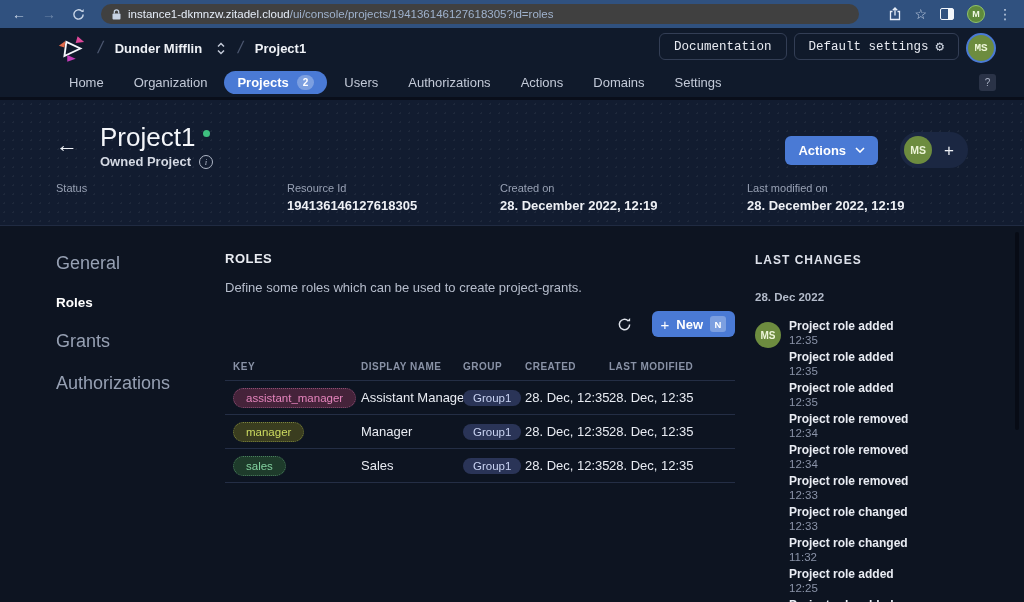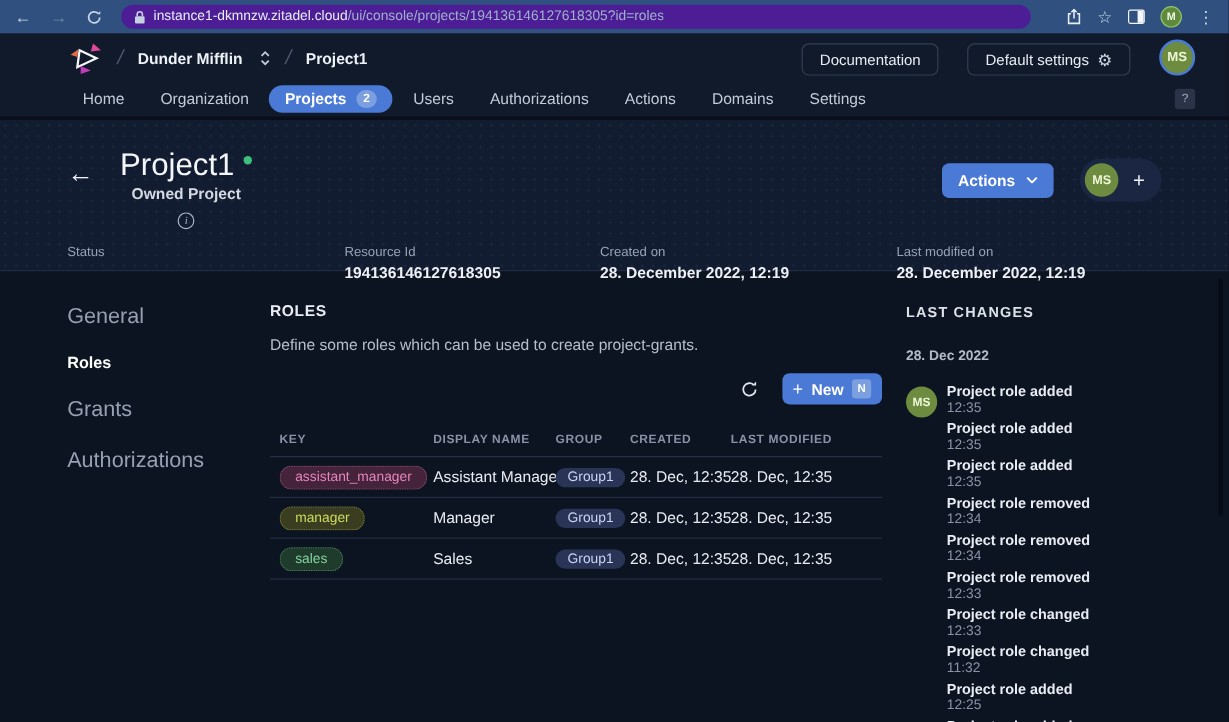--- a/index.html
+++ b/index.html
@@ -9,38 +9,38 @@
     background:#0d1421; color:#e8eaf2; position:relative;
   }
   svg { display:block; }
 
   
   .browser { height:28px; background:#30517f; display:flex; align-items:center; padding:0 12px; gap:8px; }
   .b-nav { display:flex; gap:16px; align-items:center; margin-right:8px; }
   .b-ic { color:#c7d4e6; font-size:14px; line-height:1; cursor:default; }
   .b-ic.fwd { color:#6d86a8; }
   .addr {
-    flex:1; max-width:758px; height:20px; background:#4c1d95; border-radius:10px;
+    flex:1; max-width:758px; height:20px; background:#404040; border-radius:10px;
     display:flex; align-items:center; padding:0 11px; gap:7px;
   }
   .addr-text { font-size:11.5px; color:#e6edf8; white-space:nowrap; overflow:hidden; }
   .addr-text .dim { color:#9fb2cd; }
   .b-right { display:flex; align-items:center; gap:13px; margin-left:auto; }
   .panel-ic { width:14px; height:12px; border:1.5px solid #f2f6fb; border-radius:2px; position:relative; }
   .panel-ic::after { content:""; position:absolute; right:0; top:0; bottom:0; width:5px; background:#f2f6fb; }
   .b-avatar { width:18px; height:18px; border-radius:50%; background:#5f8a3c; border:1.5px solid #8fc36a;
     display:flex; align-items:center; justify-content:center; font-size:9px; font-weight:bold; color:#eef6e2; }
 
   
   .app-header { background:#101a2b; border-bottom:3px solid #090e1a; }
   .hdr-row1 { height:40px; display:flex; align-items:center; padding:0 28px 0 56px; gap:12px; }
   .crumb-sep { color:#4c5770; font-size:17px; font-weight:300; transform:skewX(-12deg); }
   .org-name, .proj-crumb { font-size:13px; font-weight:700; color:#eef1f6; }
   .org-switch { margin-left:2px; cursor:pointer; }
-  .hdr-right { margin-left:auto; display:flex; align-items:flex-end; gap:24px; }
+  .hdr-right { margin-left:auto; display:flex; align-items:flex-start; gap:7px;font-family:Liberation Mono, monospace; }
   .ghost-btn {
     height:27px; padding:0 14px; border:1px solid #333e55; border-radius:6px; background:transparent;
     color:#e8ebf2; font-size:12.5px; font-family:inherit; display:flex; align-items:center; gap:7px; cursor:pointer;
   }
   .gear { font-size:14px; color:#cfd6e2; }
   .hdr-avatar { width:30px; height:30px; border-radius:50%; background:#6d8c3f; border:2px solid #4a7ad5;
     display:flex; align-items:center; justify-content:center; font-size:11px; font-weight:bold; color:#edf5d8; cursor:pointer; }
 
   .hdr-row2 { height:29px; display:flex; align-items:center; padding:0 28px 0 56px; gap:4px; }
   .tab { padding:4px 13px; font-size:13px; color:#c3cad8; border-radius:14px; cursor:pointer;
@@ -56,21 +56,21 @@
     height:126px; background:#121c30; padding:22px 24px 0 56px; position:relative;
     background-image:radial-gradient(rgba(255,255,255,0.05) 1px, transparent 1px);
     background-size:9px 9px; border-bottom:1px solid #202b42;
   }
   .hero-row1 { display:flex; align-items:flex-start; }
   .back-arrow { font-size:22px; color:#eef1f6; margin-top:12px; cursor:pointer; line-height:1; }
   .title-block { margin-left:22px; }
   .title-line { display:flex; align-items:flex-start; gap:8px; }
   .hero-title { font-size:26px; font-weight:500; color:#f4f6fa; line-height:30px; }
   .presence-dot { width:7px; height:7px; border-radius:50%; background:#3fbf7f; margin-top:8px; }
-  .subtitle-line { display:flex; align-items:center; gap:8px; margin-top:2px;flex-direction:column; }
+  .subtitle-line { display:flex; align-items:flex-end; gap:8px; margin-top:2px; }
   .hero-subtitle { font-size:13px; font-weight:600; color:#d4d9e3; }
   .info-ic { width:14px; height:14px; border:1px solid #aeb6c6; border-radius:50%; color:#aeb6c6;
     font-size:9px; display:flex; align-items:center; justify-content:center; font-family:"Liberation Serif",serif; font-style:italic; cursor:pointer; }
   .hero-actions { margin-left:auto; display:flex; align-items:center; gap:22px; margin-top:10px; margin-right:32px; }
   .primary-btn { background:#4a7ad5; color:#fff; border:none; border-radius:6px; font-family:inherit;
     font-size:13px; font-weight:600; padding:7px 13px; display:flex; align-items:center; gap:9px; cursor:pointer; }
   .avatar-pill { background:#1b2742; border-radius:20px; padding:4px 14px 4px 4px; display:flex; align-items:center; gap:12px; cursor:pointer; }
   .pill-avatar { width:28px; height:28px; border-radius:50%; background:#6d8c3f; display:flex; align-items:center;
     justify-content:center; font-size:10.5px; font-weight:bold; color:#edf5d8; }
   .plus-ic { color:#eef1f6; font-size:17px; font-weight:400; line-height:1; }

